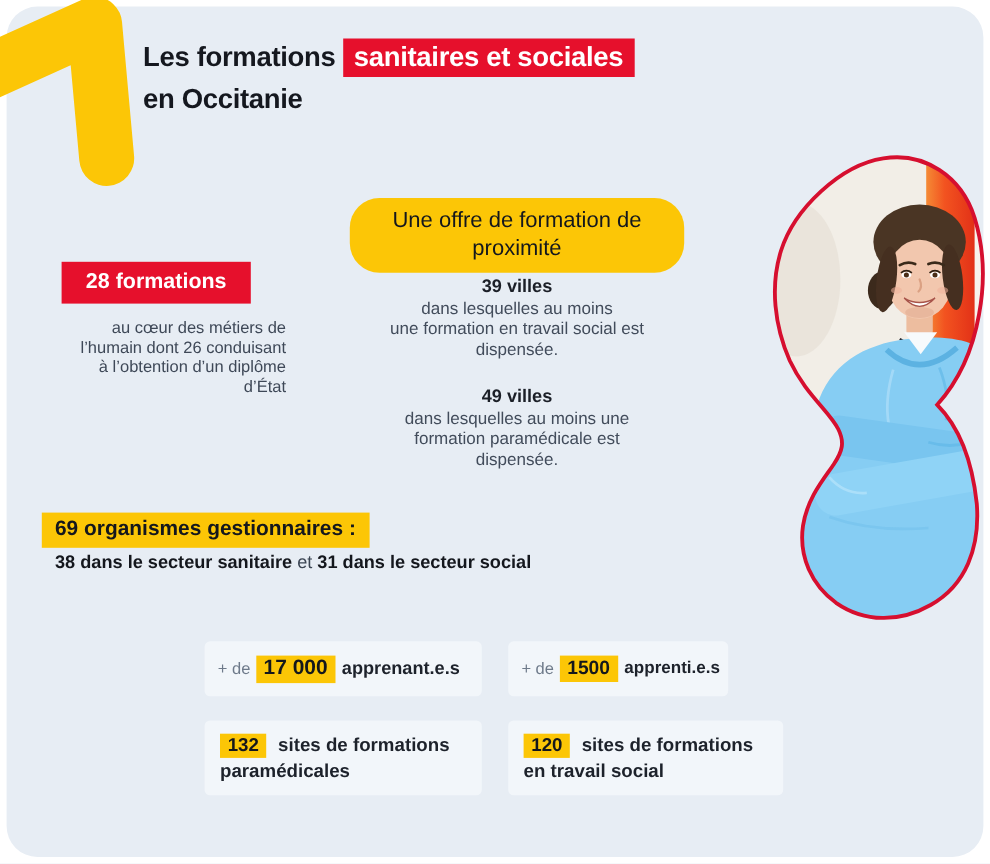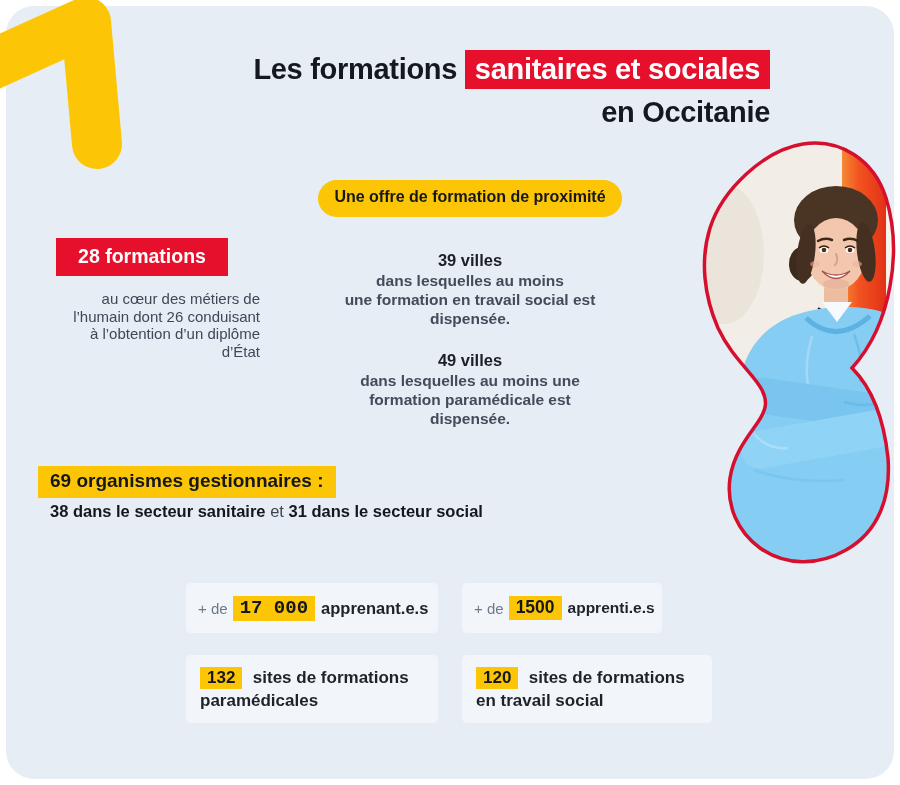--- a/index.html
+++ b/index.html
@@ -10,46 +10,46 @@
   }
   .canvas{position:relative;width:900px;height:785px;background:#ffffff;}
   .panel{
     position:absolute;left:6px;top:6px;right:6px;bottom:6px;
     background:#e7edf4;border-radius:28px;
   }
   
   .arrow{position:absolute;left:-4px;top:-4px;z-index:5;}
   
   .title{
-    position:absolute;left:130px;top:50px;width:640px;z-index:3;
-    text-align:right;color:#15181f;font-weight:bold;
-    font-size:29px;line-height:1.32;letter-spacing:-0.3px;
+    position:absolute;left:130px;top:36px;width:640px;z-index:3;
+    text-align:left;color:#15181f;font-weight:bold;
+    font-size:25px;line-height:1.32;letter-spacing:-0.3px;
   }
   .title .hl-red{
     background:#e6102c;color:#ffffff;padding:3px 10px 4px 10px;
     white-space:nowrap;
   }
   .title .line2{display:block;margin-top:5px;}
   
   .formations{position:absolute;left:24px;top:238px;width:236px;text-align:center;z-index:3;}
   .badge-red{
     display:inline-block;background:#e6102c;color:#ffffff;
     font-weight:bold;font-size:19.5px;padding:7px 22px 8px 22px;
   }
   .formations p{margin:14px 0 0 0;font-size:15px;line-height:1.18;color:#3e4857;}
   .formations p span{display:block;text-align:right;}
   
   .offer-box{
     position:absolute;left:318px;top:180px;width:284px;z-index:3;
-    background:#fcc606;color:#14171d;font-weight:bold;font-size:16px;
+    background:#fcc606;color:#14171d;font-weight:normal;font-size:20px;
     line-height:1.3;text-align:center;padding:7px 10px 9px 10px;border-radius:27px;
   }
   .villes{position:absolute;width:320px;text-align:center;z-index:3;color:#424c5b;font-size:15.5px;line-height:1.22;}
   .villes .vh{display:block;font-weight:bold;font-size:16.5px;color:#1b1f27;margin-bottom:2px;}
-  .villes span{display:block;font-weight:bold;}
+  .villes span{display:block;}
   .villes-1{left:310px;top:250px;}
   .villes-2{left:310px;top:350px;}
   
   .orgs{position:absolute;left:38px;top:466px;z-index:3;}
   .orgs .badge-yellow{
     display:inline-block;background:#fcc606;color:#14171d;
     font-weight:bold;font-size:19px;padding:4px 12px 6px 12px;
   }
   .orgs .sector-line{margin:4px 0 0 12px;font-size:16.5px;color:#14171d;}
   .orgs .sector-line .b{font-weight:bold;}
@@ -59,21 +59,21 @@
     position:absolute;background:#f2f6fa;border-radius:5px;z-index:3;
     color:#1d222b;
   }
   .card .row{display:flex;align-items:center;height:100%;padding:0 12px;}
   .card .prefix{font-size:15px;color:#6e7a8a;margin-right:5px;white-space:nowrap;}
   .card .num{
     background:#fcc606;color:#14171c;font-weight:bold;
     padding:1px 7px 2px 7px;margin-right:6px;white-space:nowrap;
   }
   .card-a{left:186px;top:583px;width:252px;height:50px;}
-  .card-a .num{font-size:19px;font-family:Liberation Mono, monospace;}
+  .card-a .num{font-size:19px;}
   .card-a .lbl{font-weight:bold;font-size:16.5px;}
   .card-b{left:462px;top:583px;width:200px;height:50px;}
   .card-b .num{font-size:17.5px;}
   .card-b .lbl{font-weight:bold;font-size:15.5px;}
   .card-c{left:186px;top:655px;width:252px;height:68px;}
   .card-d{left:462px;top:655px;width:250px;height:68px;}
   .card-tall{padding:13px 14px;box-sizing:border-box;}
   .card-tall .num{font-size:17px;}
   .card-tall .lbl{font-weight:bold;font-size:17px;}
   .card-tall .lbl2{display:block;font-weight:bold;font-size:17px;margin-top:3px;}

